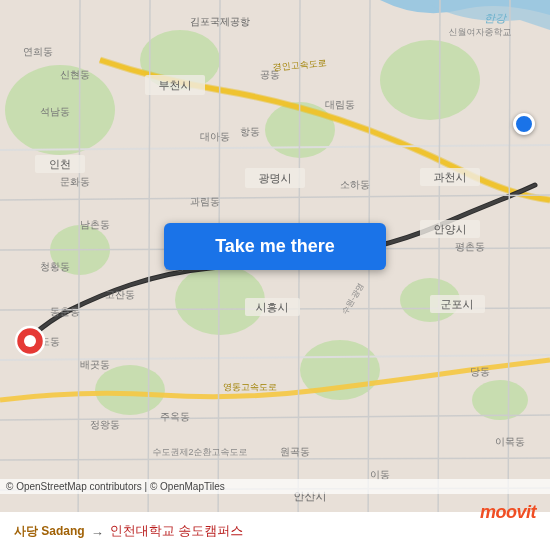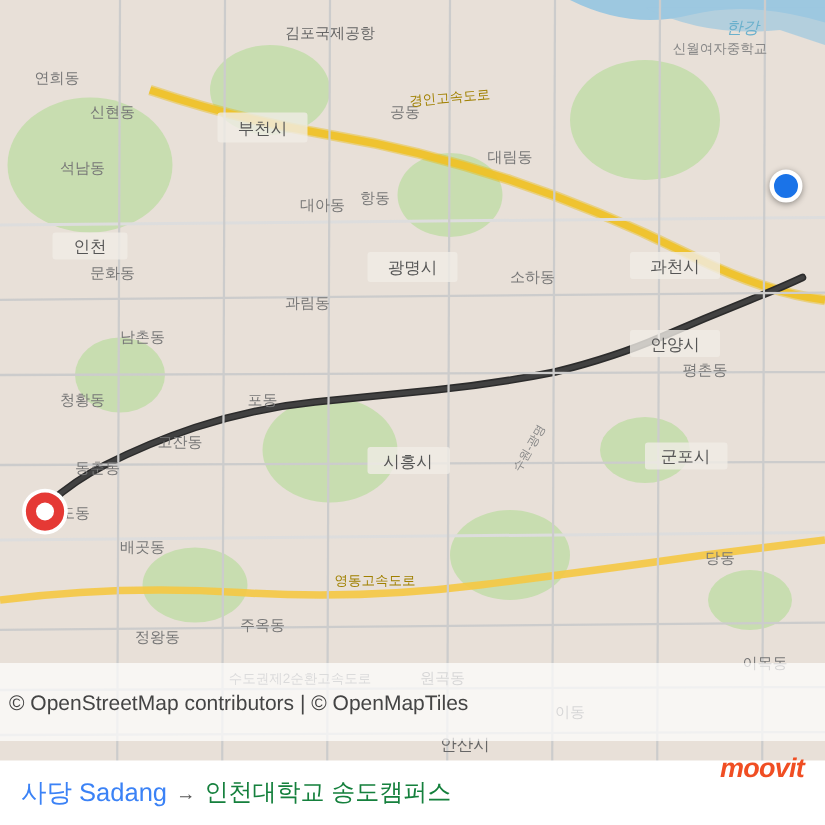--- a/index.html
+++ b/index.html
@@ -98,23 +98,23 @@
       font-size: 14px;
       color: #555;
     }
 
     #attribution {
       position: absolute;
       bottom: 56px;
       left: 0;
       width: 100%;
       background: rgba(255,255,255,0.7);
-      font-size: 14px;
+      font-size: 10px;
       color: #444;
-      padding: 18px 6px;
+      padding: 2px 6px;
       z-index: 15;
       margin-top: 12px;
     }
 
     #moovit-logo {
       position: absolute;
       bottom: 27px;
       right: 14px;
       z-index: 25;
       font-size: 18px;
@@ -257,30 +257,31 @@
 
   <div id="dest-marker"></div>
 
   <div id="origin-marker">
     <svg width="32" height="36" viewBox="0 0 32 36" xmlns="http://www.w3.org/2000/svg">
       <circle cx="16" cy="16" r="14" fill="#e53935" stroke="white" stroke-width="2.5"></circle>
       <circle cx="16" cy="16" r="6" fill="white"></circle>
     </svg>
   </div>
 
+  <button id="take-me-there-btn">Take me there</button>
 
   <div id="attribution">
     <span>© OpenStreetMap contributors | © OpenMapTiles</span>
   </div>
 
   <div id="bottom-bar">
     <div id="route-info">
-      <span id="origin-label" style="font-size:17px;color:#3b82f6;font-weight:400;">사당 Sadang</span>
+      <span id="origin-label" style="font-size:12px;color:#a16207;font-weight:700;">사당 Sadang</span>
       <span id="arrow-icon" style="font-size:13px;color:#555;">→</span>
-      <span id="destination-label" style="font-size:16px;color:#15803d;font-weight:500;">인천대학교 송도캠퍼스</span>
+      <span id="destination-label" style="font-size:13px;color:#b91c1c;font-weight:500;">인천대학교 송도캠퍼스</span>
     </div>
   </div>
 
   <div id="moovit-logo">
     <span style="font-style:italic;">moovit</span>
   </div>
 
 </div>
 
 </body></html>

